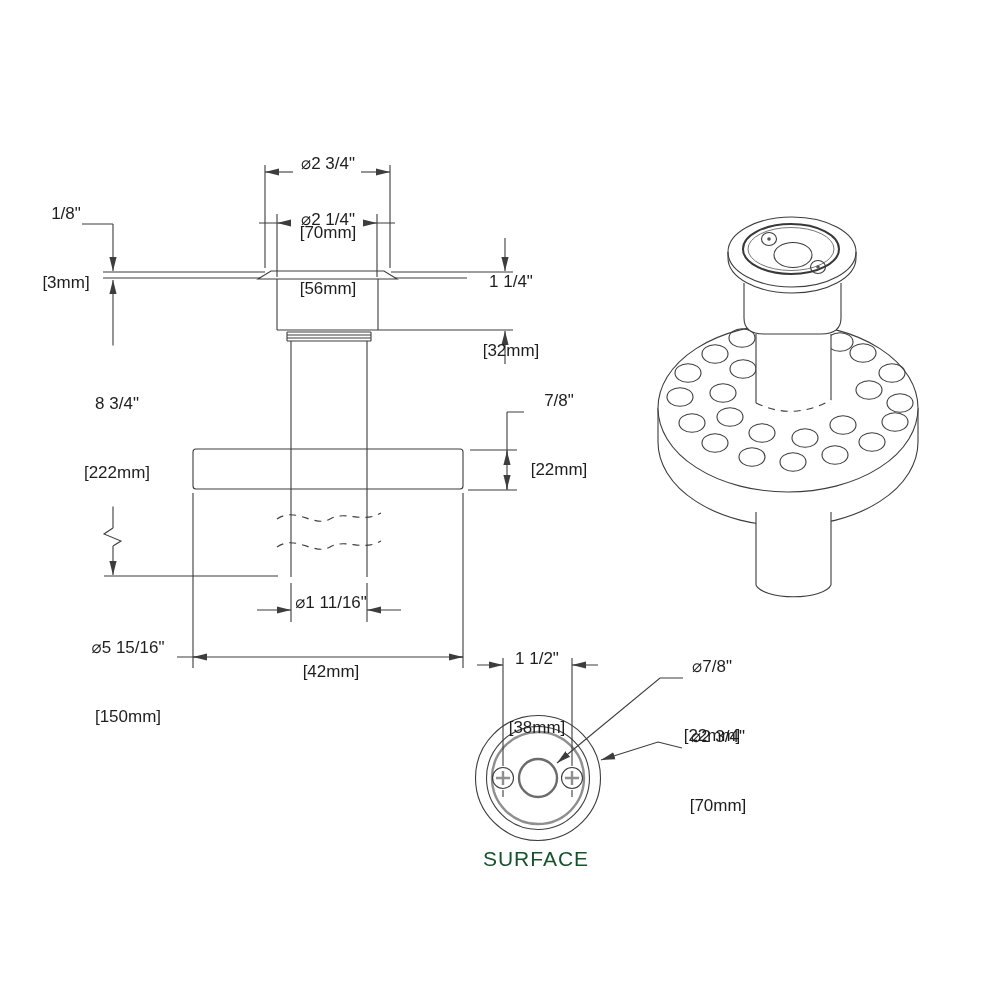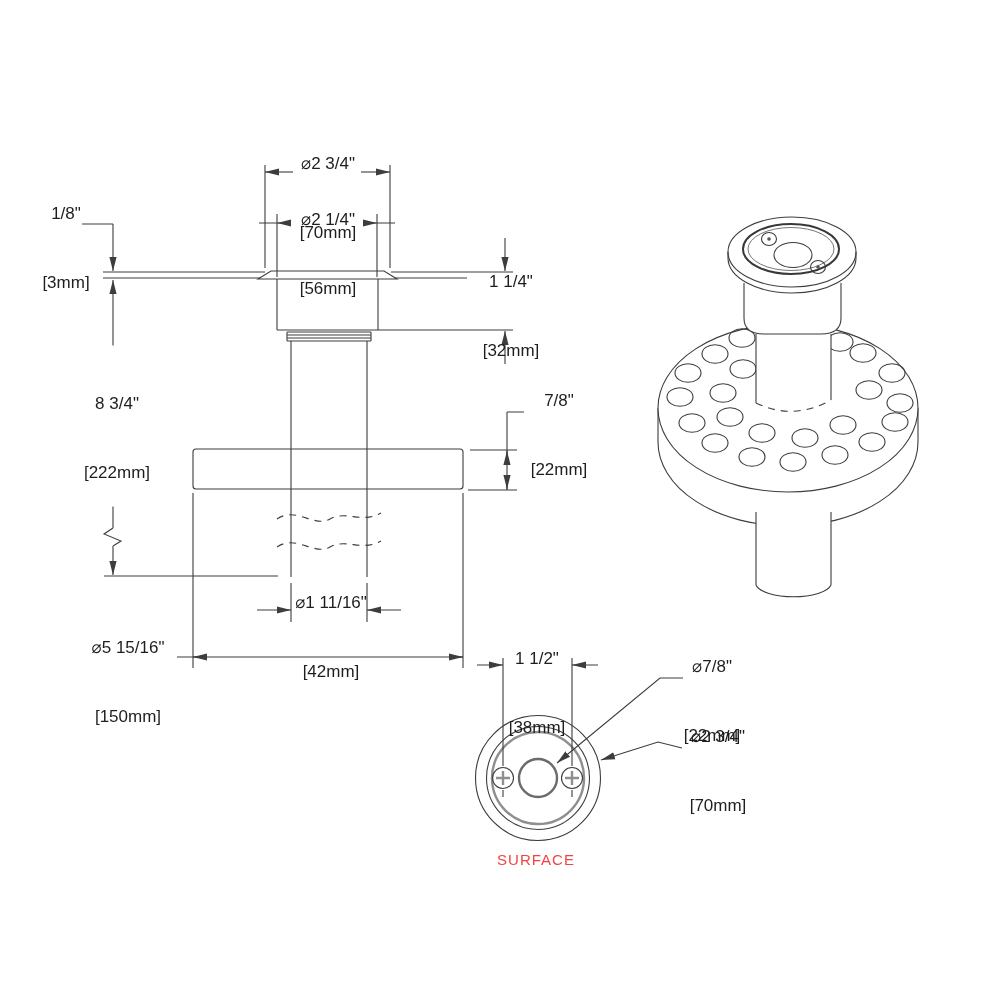--- a/index.html
+++ b/index.html
@@ -10,22 +10,22 @@
   .thk{stroke:#383838;stroke-width:2;fill:none;}
   .gry{stroke:#8f8f8f;stroke-width:2.4;fill:none;}
   .gry2{stroke:#6b6b6b;stroke-width:2.4;fill:none;}
   .dash{stroke-dasharray:7 6;}
   .fw{fill:#ffffff;}
   .arrow{fill:#3d3d3d;}
   .dim{position:absolute;transform:translate(-50%,-50%);text-align:center;
        font-size:17px;line-height:23px;color:#1e1e1e;white-space:pre;}
   .dim.bg{background:#fff;padding:0 3px;}
   .dim span{display:block;}
-  .viewlbl{position:absolute;transform:translate(-50%,-50%);font-size:15px;
-       letter-spacing:1px;color:#ef4444;white-space:pre;}
+  .viewlbl{position:absolute;transform:translate(-50%,-50%);font-size:21px;
+       letter-spacing:1px;color:#14532d;white-space:pre;}
 </style>
 </head>
 <body>
 
 <div class="stage">
 
 <svg width="1000" height="1000" viewBox="0 0 1000 1000">
   <defs>
     <marker id="ah" markerWidth="16" markerHeight="10" refX="14" refY="5" orient="auto" markerUnits="userSpaceOnUse">
       <path d="M0,1.4 L14,5 L0,8.6 Z" class="arrow"></path>

